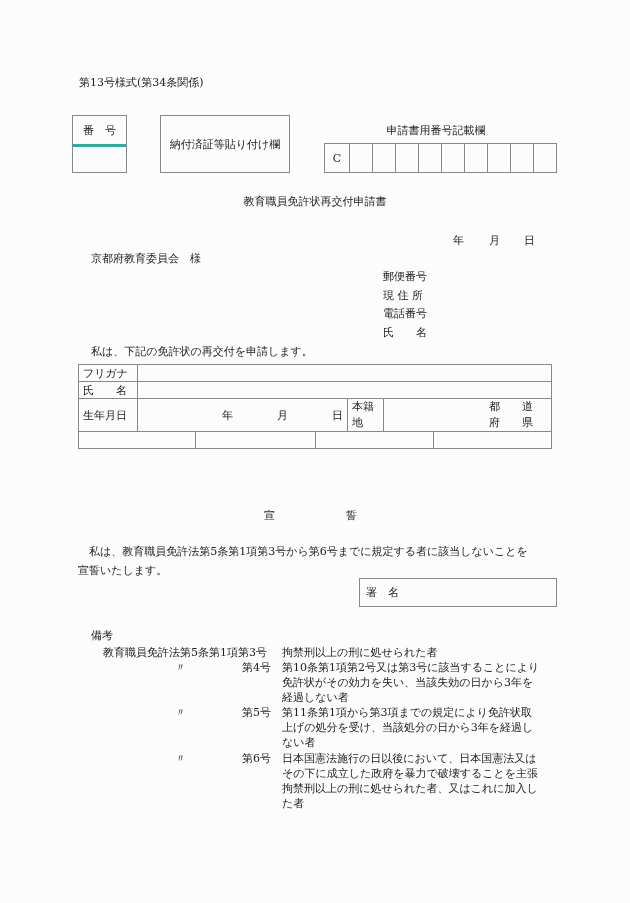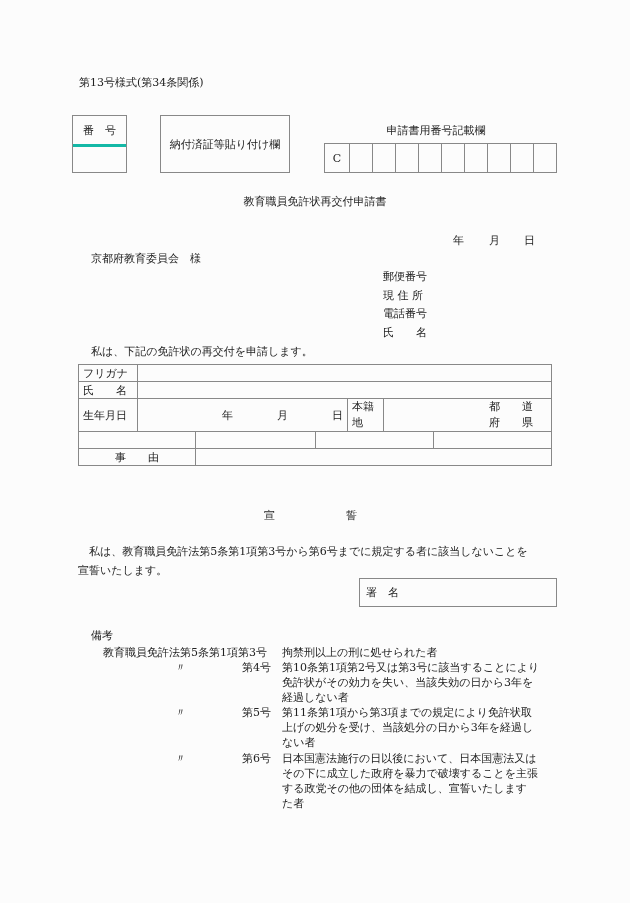--- a/index.html
+++ b/index.html
@@ -93,24 +93,20 @@
       <div><span>都</span>　　<span>道</span></div>
       <div><span>府</span>　　<span>県</span></div>
     </td>
   </tr>
   <tr>
     <td colspan="2"></td>
     <td></td>
     <td colspan="3"></td>
     <td></td>
   </tr>
-  <tr>
-    <td colspan="2" class="c">事　　由</td>
-    <td colspan="5"></td>
-  </tr>
 </tbody>
   </table>
 
 <div class="abs" style="left:264px;top:508px;">宣</div>
 <div class="abs" style="left:346px;top:508px;">誓</div>
 <div class="abs" style="left:78px;top:544px;">　私は、教育職員免許法第5条第1項第3号から第6号までに規定する者に該当しないことを</div>
 <div class="abs" style="left:78px;top:563px;">宣誓いたします。</div>
 <div class="box" style="left:359px;top:578px;width:198px;height:29px;display:flex;align-items:center;padding-left:6px;">
   <span>署　名</span>
 </div>
@@ -130,15 +126,15 @@
   <div class="abs" style="left:175px;top:705px;">〃</div>
   <div class="abs" style="left:242px;top:705px;">第5号</div>
   <div class="abs" style="left:282px;top:705px;">第11条第1項から第3項までの規定により免許状取</div>
   <div class="abs" style="left:282px;top:720px;">上げの処分を受け、当該処分の日から3年を経過し</div>
   <div class="abs" style="left:282px;top:735px;">ない者</div>
 
   <div class="abs" style="left:175px;top:751px;">〃</div>
   <div class="abs" style="left:242px;top:751px;">第6号</div>
   <div class="abs" style="left:282px;top:751px;">日本国憲法施行の日以後において、日本国憲法又は</div>
   <div class="abs" style="left:282px;top:766px;">その下に成立した政府を暴力で破壊することを主張</div>
-  <div class="abs" style="left:282px;top:781px;">する政党その他の団体を結成し、宣誓いたします</div>
+  <div class="abs" style="left:282px;top:781px;">拘禁刑以上の刑に処せられた者、又はこれに加入し</div>
   <div class="abs" style="left:282px;top:796px;">た者</div>
 </div>
 
 </body></html>

